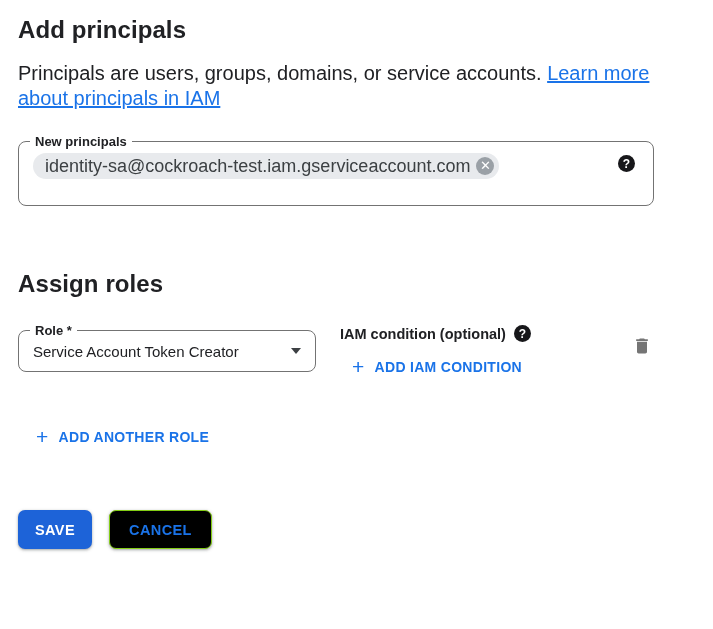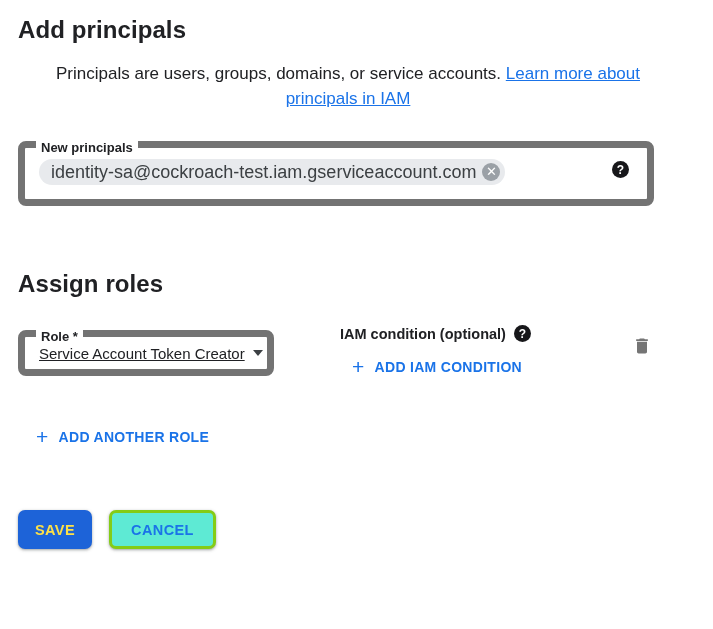--- a/index.html
+++ b/index.html
@@ -15,39 +15,37 @@
     font-size: 24px;
     font-weight: 700;
     letter-spacing: 0.1px;
     color: #202124;
   }
   #title-add { margin-top: 10px; }
   #title-assign { margin-top: 64px; }
 
   p.body-text {
     margin-top: 17px;
-    font-size: 17px;
+    font-size: 20px;
     line-height: 25px;
     max-width: 660px;
     color: #202124;
-    text-align: center;
   }
   a.link {
     color: #1a73e8;
     text-decoration: underline;
     cursor: pointer;
   }
 
   
   .outlined-field {
     position: relative;
-    border: 7px solid #737373;
+    border: 1px solid #737373;
     border-radius: 8px;
     background: #ffffff;
-    text-decoration: underline;
   }
   .notch-label {
     position: absolute;
     top: -8px;
     left: 11px;
     background: #ffffff;
     padding: 0 5px;
     font-size: 13px;
     font-weight: 700;
     color: #202124;
@@ -111,21 +109,21 @@
   }
 
   .role-row {
     margin-top: 32px;
     display: flex;
     align-items: flex-start;
     width: 640px;
   }
   .role-col { width: 298px; flex: none; }
   .role-select {
-    width: 256px;
+    width: 298px;
     height: 42px;
     display: flex;
     align-items: center;
     padding: 16px 14px;
     cursor: pointer;
   }
   .role-value {
     font-size: 15px;
     color: #202124;
     flex: 1;
@@ -200,29 +198,29 @@
     border-radius: 7px;
     font-family: inherit;
     font-size: 14.5px;
     font-weight: 700;
     letter-spacing: 0.4px;
     cursor: pointer;
     box-shadow: 0 1px 2px rgba(60,64,67,.30), 0 1px 3px 1px rgba(60,64,67,.15);
   }
   .btn-primary {
     background: #1d63d8;
-    color: #fde047;
+    color: #ffffff;
     border: none;
     padding: 4px 17px;
   }
   .btn-secondary {
     margin-left: 17px;
-    background: #5eead4;
+    background: #000000;
     color: #1a73e8;
-    border: 3px solid #84cc16;
+    border: 1px solid #84cc16;
     padding: 0 19px;
   }
 </style>
 </head>
 <body>
 
 <div class="container">
 
   <h1 class="section-title" id="title-add">Add principals</h1>
 

